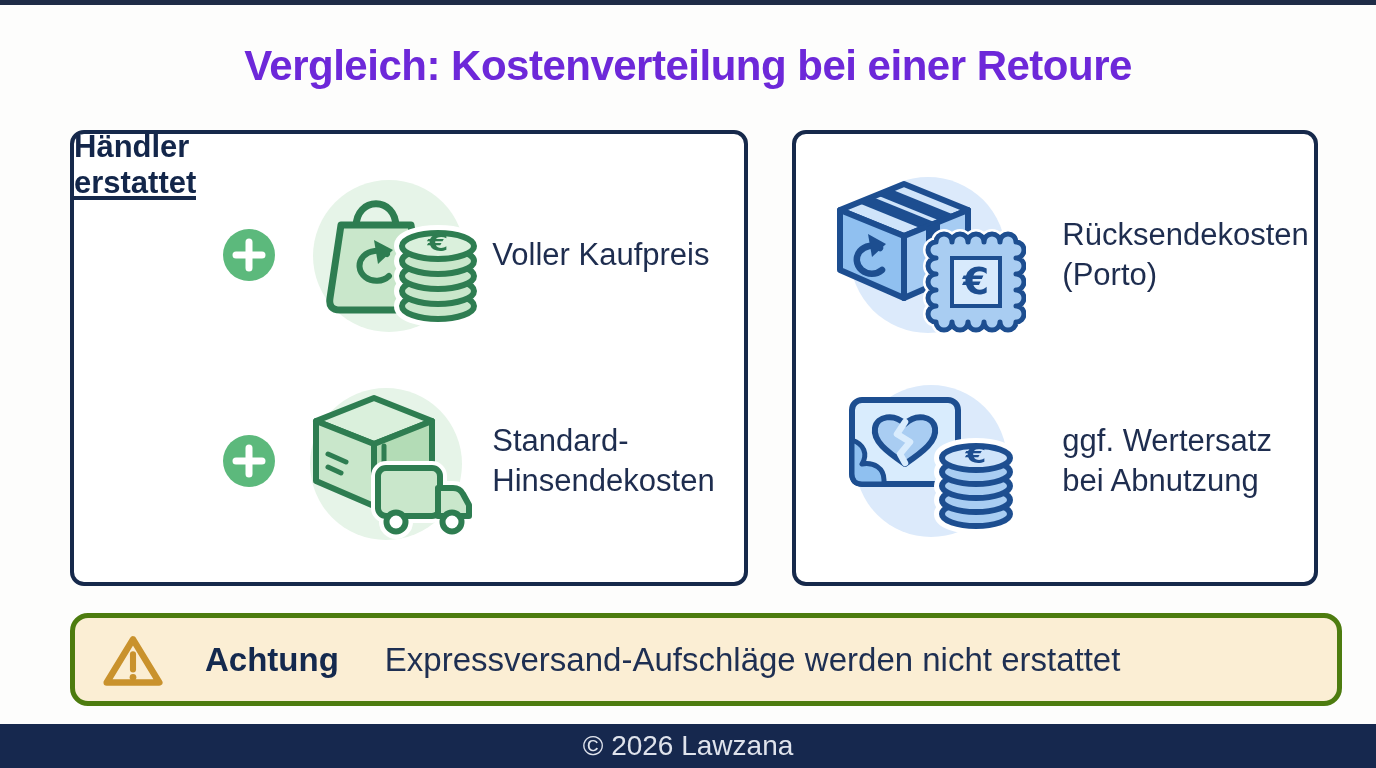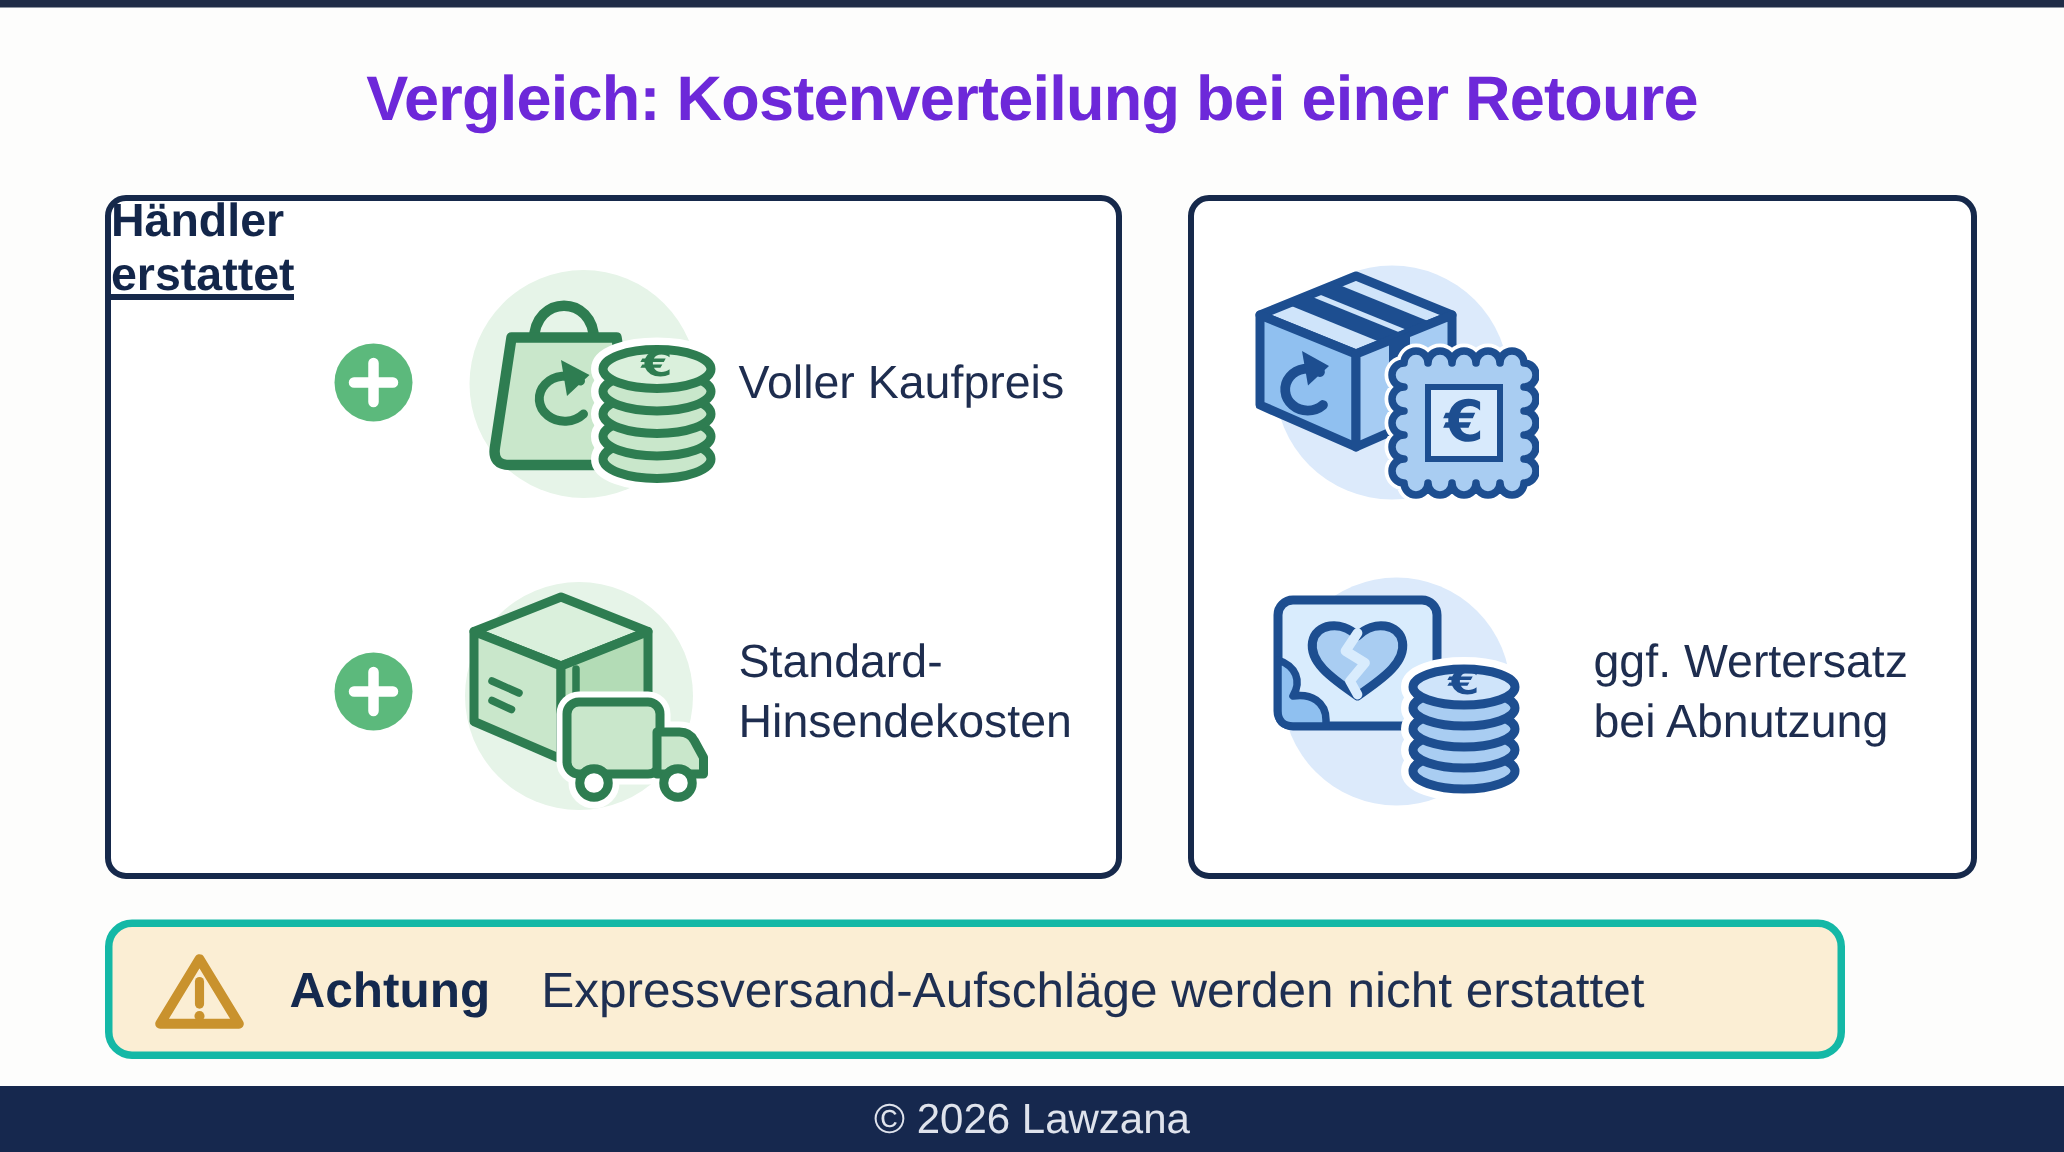--- a/index.html
+++ b/index.html
@@ -37,23 +37,23 @@
   }
   .panel-body.consumer { padding-left:30px; }
   .item-row { display:flex; align-items:center; }
   .plus-wrap { flex:0 0 54px; margin-right:10px; }
   .art { flex:0 0 200px; margin-right:6px; }
   .consumer .art { margin-right:36px; }
   .label {
     width:252px; font-size:31px; line-height:1.28; color:#1e2d4f;
   }
   .warning {
-    position:absolute; top:613px; left:70px; width:1160px; height:93px;
-    background:#fbeed4; border:5px solid #14b8a6; border-radius:18px;
-    display:flex; align-items:center; padding:0 28px;
+    position:absolute; top:613px; left:70px; width:1272px; height:93px;
+    background:#fbeed4; border:5px solid #4d7c0f; border-radius:18px;
+    display:flex; align-items:center; padding:0 28px;gap:12px;
   }
   .warning-icon-wrap { flex:0 0 64px; margin-right:26px; display:flex; align-items:center; }
   .warning-title { font-size:33px; font-weight:700; color:#14294e; margin-right:34px; }
   .warning-text { font-size:33px; font-weight:400; color:#1e2f52; }
   .footer {
     position:absolute; bottom:0; left:0; width:100%; height:44px;
     background:#16284e; display:flex; align-items:center; justify-content:center;
   }
   .footer-text { color:#dfe3ec; font-size:28px; }
   svg { display:block; }
@@ -162,20 +162,21 @@
                        a8 8 0 0 1 0 -16 a8 8 0 0 1 0 -16 a8 8 0 0 1 0 -16 a8 8 0 0 1 0 -16 a8 8 0 0 1 0 -16 Z" fill="#ffffff" stroke="#ffffff" stroke-width="10" stroke-linejoin="round"></path>
               <path d="M10 14 a8 8 0 0 1 16 0 a8 8 0 0 1 16 0 a8 8 0 0 1 16 0 a8 8 0 0 1 16 0 a8 8 0 0 1 16 0
                        a8 8 0 0 1 0 16 a8 8 0 0 1 0 16 a8 8 0 0 1 0 16 a8 8 0 0 1 0 16 a8 8 0 0 1 0 16
                        a8 8 0 0 1 -16 0 a8 8 0 0 1 -16 0 a8 8 0 0 1 -16 0 a8 8 0 0 1 -16 0 a8 8 0 0 1 -16 0
                        a8 8 0 0 1 0 -16 a8 8 0 0 1 0 -16 a8 8 0 0 1 0 -16 a8 8 0 0 1 0 -16 a8 8 0 0 1 0 -16 Z" fill="#a9cdf2" stroke="#1d4e90" stroke-width="5" stroke-linejoin="round"></path>
               <rect x="26" y="30" width="48" height="48" fill="#d8eafc" stroke="#1d4e90" stroke-width="4"></rect>
               <text x="50" y="66" text-anchor="middle" font-size="38" font-weight="bold" fill="#1d4e90" font-family="'DejaVu Sans', sans-serif">€</text>
             </g>
           </svg>
         </div>
+        <div class="label">Rücksendekosten (Porto)</div>
       </div>
 
       <div class="item-row">
         <div class="art">
           <svg width="200" height="170" viewBox="0 0 200 170">
             <circle cx="105" cy="85" r="76" fill="#dceafb"></circle>
             <rect x="26" y="24" width="106" height="84" rx="10" fill="#d9ecfd" stroke="#1d4e90" stroke-width="6"></rect>
             <path d="M79 88 C60 75 47 65 49 52 C51 40 68 37 79 48 C90 37 107 40 109 52 C111 65 98 75 79 88 Z" fill="#a9cdf2" stroke="#1d4e90" stroke-width="6" stroke-linejoin="round"></path>
             <polyline points="79 46 71 58 84 66 74 78 79 87" fill="none" stroke="#d9ecfd" stroke-width="6.5" stroke-linecap="round" stroke-linejoin="round"></polyline>
             <path d="M26 64 C38 68 42 78 36 88 C48 86 58 92 58 104 L58 108 L36 108 Q26 108 26 98 Z" fill="#8fc0f0" stroke="#1d4e90" stroke-width="5" stroke-linejoin="round"></path>

